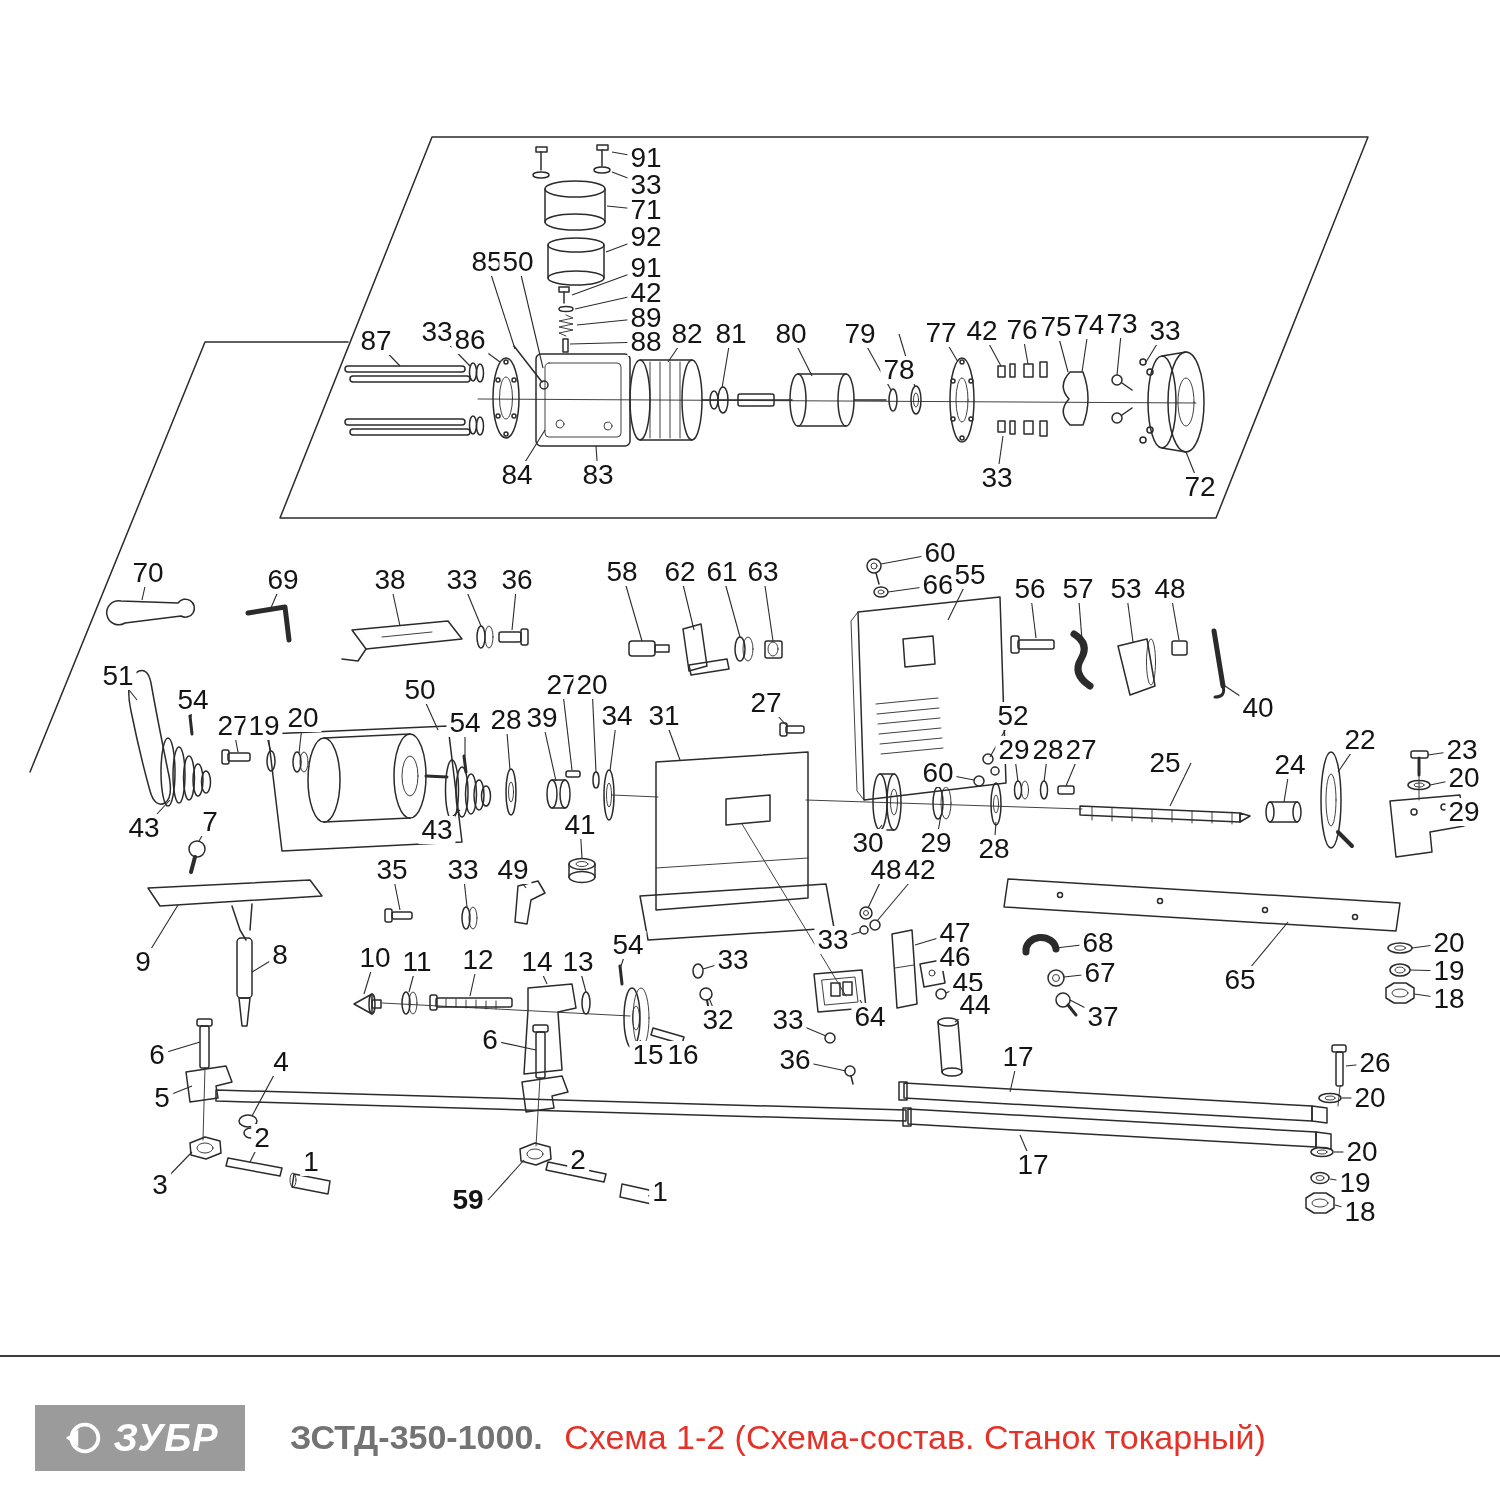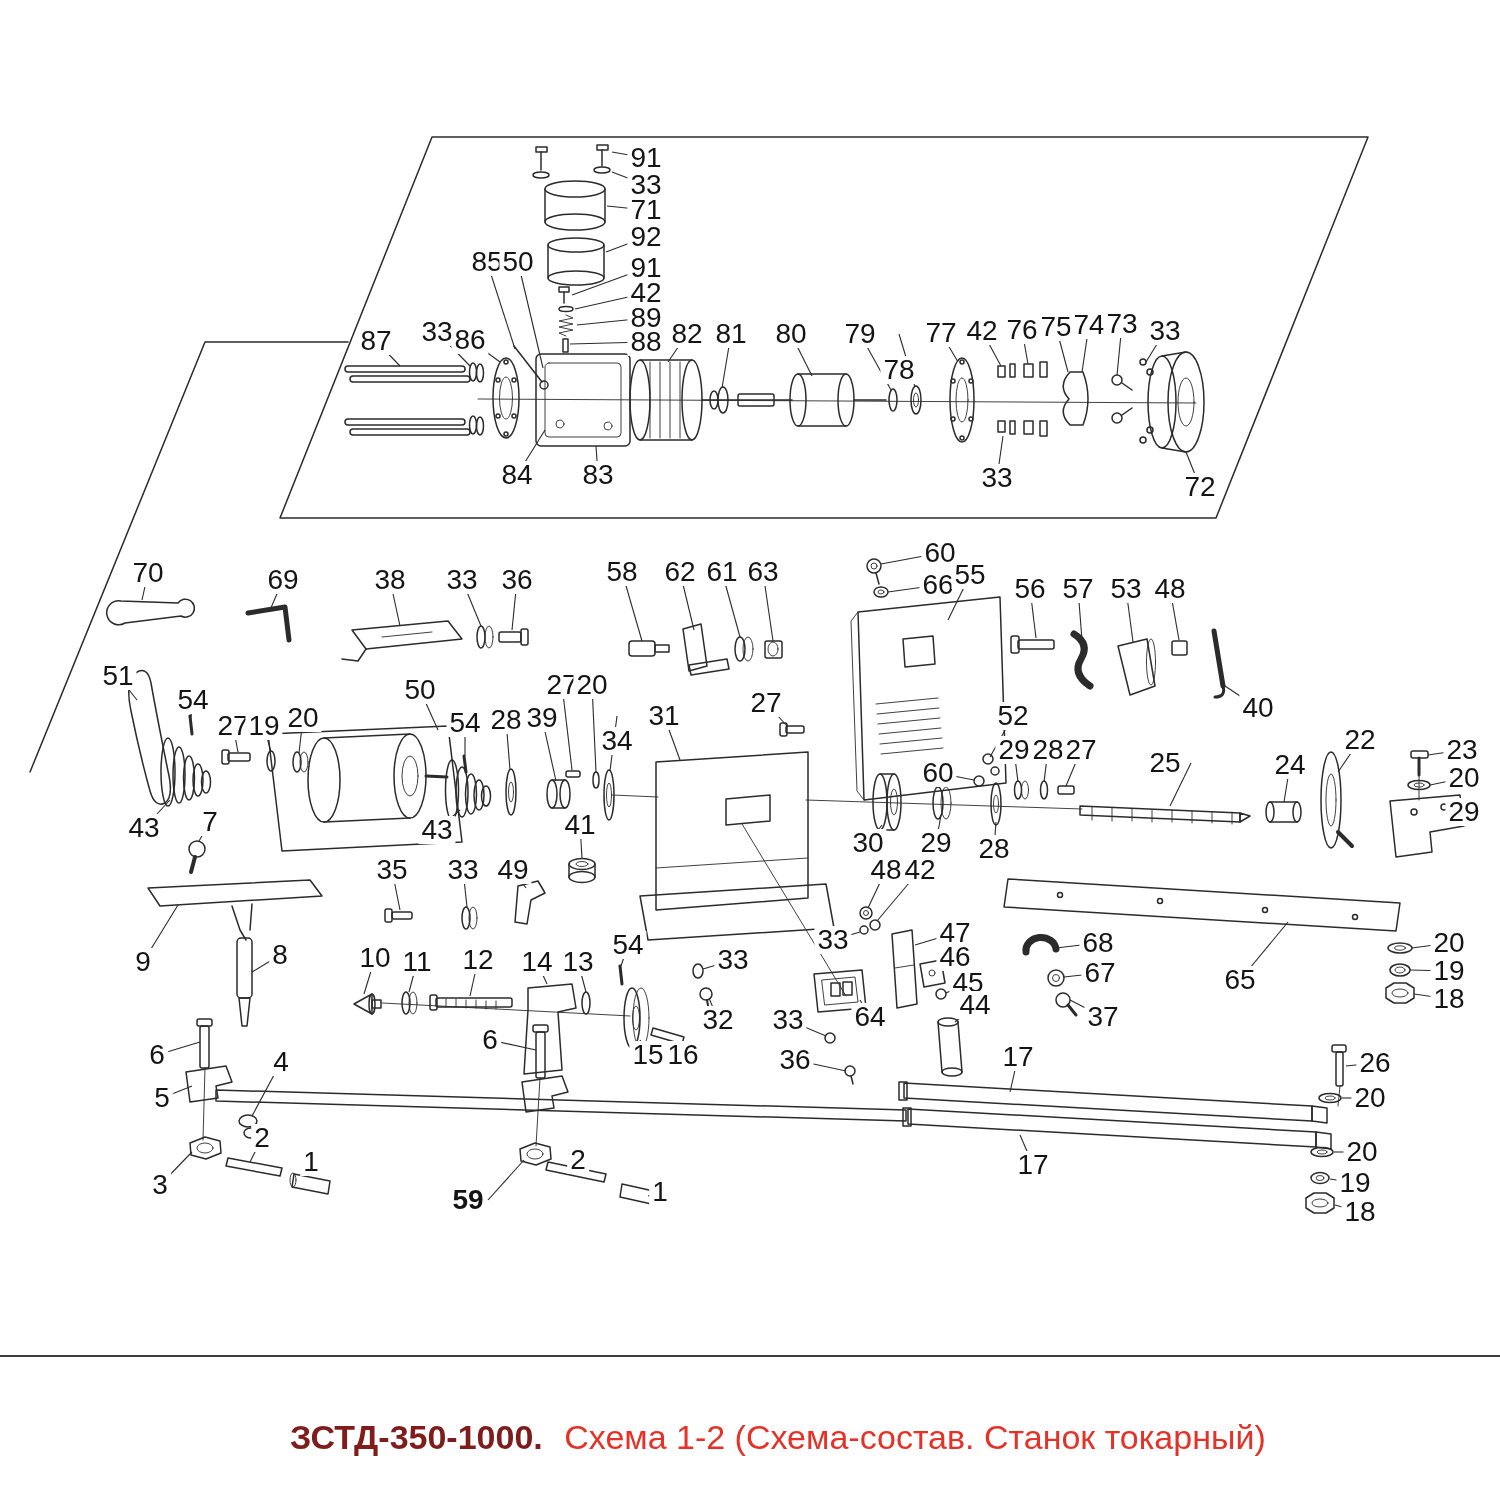--- a/index.html
+++ b/index.html
@@ -20,21 +20,21 @@
   }
   .footer{position:absolute;left:0;bottom:0;width:1500px;height:145px;background:#fff}
   .footer-rule{position:absolute;top:0;left:0;right:0;border-top:2px solid #3c3c3c}
   .logo{
     position:absolute;left:35px;top:50px;width:210px;height:66px;
     background:var(--logo-bg,#9b9b9b);
     display:flex;align-items:center;justify-content:center;gap:10px;
   }
   .logo-text{color:#fff;font-weight:bold;font-style:italic;font-size:38px;letter-spacing:1px}
   .title{position:absolute;left:290px;top:63px;font-size:34px;white-space:nowrap}
-  .model{font-weight:bold;color:#7f1d1d}
+  .model{font-weight:bold;color:#737373}
   .subtitle{color:var(--accent,#e53228);margin-left:12px}
 </style>
 </head>
 <body>
 
 <div class="diagram-area">
   <svg id="drawing-svg" width="1500" height="1355" viewBox="0 0 1500 1355">
 
     <g class="draw">
       <polygon points="432,137 1368,137 1216,518 280,518"></polygon>
@@ -574,21 +574,21 @@
       <div class="part-label" style="left: 193px; top: 700px;">54</div>
       <div class="part-label" style="left: 233px; top: 726px;">27</div>
       <div class="part-label" style="left: 264px; top: 726px;">19</div>
       <div class="part-label" style="left: 303px; top: 718px;">20</div>
       <div class="part-label" style="left: 420px; top: 690px;">50</div>
       <div class="part-label" style="left: 562px; top: 685px;">27</div>
       <div class="part-label" style="left: 592px; top: 685px;">20</div>
       <div class="part-label" style="left: 465px; top: 723px;">54</div>
       <div class="part-label" style="left: 506px; top: 720px;">28</div>
       <div class="part-label" style="left: 542px; top: 718px;">39</div>
-      <div class="part-label" style="left: 617px; top: 716px; margin-top: 25px;">34</div>
+      <div class="part-label" style="left: 617px; top: 716px;">34</div>
       <div class="part-label" style="left: 664px; top: 716px;">31</div>
       <div class="part-label" style="left: 766px; top: 703px;">27</div>
       <div class="part-label" style="left: 1013px; top: 716px;">52</div>
       <div class="part-label" style="left: 938px; top: 773px;">60</div>
       <div class="part-label" style="left: 1014px; top: 750px;">29</div>
       <div class="part-label" style="left: 1048px; top: 750px;">28</div>
       <div class="part-label" style="left: 1081px; top: 750px;">27</div>
       <div class="part-label" style="left: 1165px; top: 763px;">25</div>
       <div class="part-label" style="left: 1290px; top: 765px;">24</div>
       <div class="part-label" style="left: 1360px; top: 740px;">22</div>
@@ -649,17 +649,24 @@
       <div class="part-label" style="left: 1375px; top: 1063px;">26</div>
       <div class="part-label" style="left: 1370px; top: 1098px;">20</div>
       <div class="part-label" style="left: 1362px; top: 1152px;">20</div>
       <div class="part-label" style="left: 1355px; top: 1183px;">19</div>
       <div class="part-label" style="left: 1360px; top: 1212px;">18</div>
     </div>
 </div>
 
 <div class="footer">
   <div class="footer-rule"></div>
+  <div class="logo">
+    <svg width="42" height="42" viewBox="0 0 44 44">
+      <circle cx="24" cy="22" r="14" fill="none" stroke="#ffffff" stroke-width="4"></circle>
+      <polygon points="4,22 17,13 17,31" fill="#ffffff"></polygon>
+    </svg>
+    <span class="logo-text">ЗУБР</span>
+  </div>
   <div class="title">
     <span class="model">ЗСТД-350-1000.</span>
     <span class="subtitle">Схема 1-2 (Схема-состав. Станок токарный)</span>
   </div>
 </div>
 
 </body></html>

